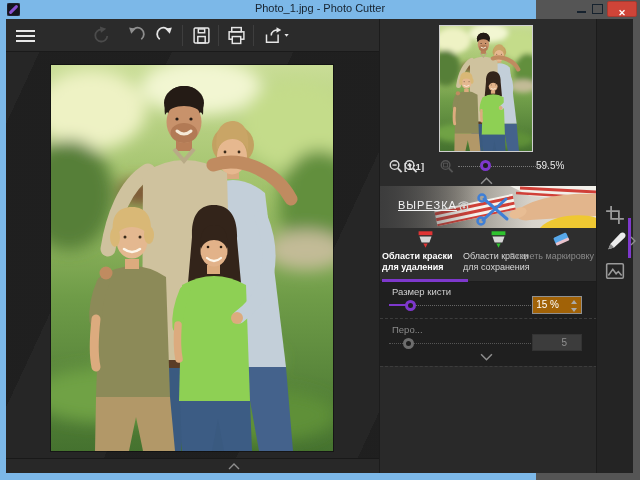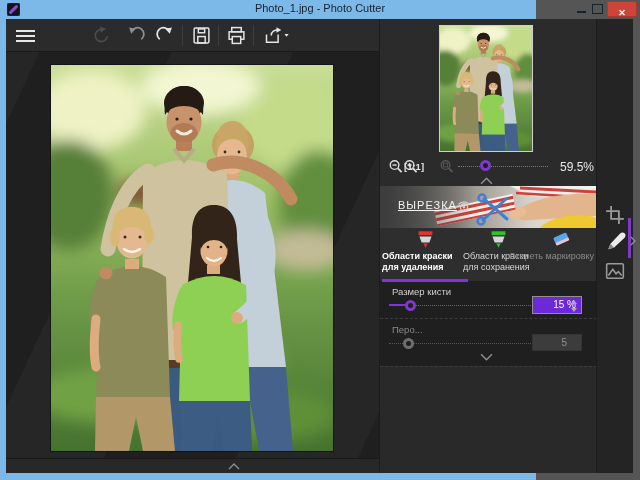--- a/index.html
+++ b/index.html
@@ -29,39 +29,39 @@
      background:repeating-linear-gradient(115deg,rgba(255,255,255,0.022) 0 110px,rgba(0,0,0,0.05) 110px 230px);}
   .photo{position:absolute;left:45px;top:13px;width:282px;height:386px;box-shadow:0 0 0 1px rgba(0,0,0,.4);}
   .canvas-bottom{left:6px;top:458px;width:373px;height:15px;background:#282828;border-top:1px solid #191919;box-sizing:border-box;}
   
   .panel{left:379px;top:19px;width:217px;height:454px;background:#2b2b2b;border-left:1px solid #1c1c1c;box-sizing:border-box;overflow:hidden;}
   .thumb{position:absolute;left:59px;top:6px;width:94px;height:127px;border:1px solid #cfcfcf;box-sizing:border-box;}
   .zbtn{position:absolute;top:139px;width:15px;height:16px;cursor:pointer;}
   .onetoone{position:absolute;left:24px;top:142px;font-size:9.5px;font-weight:bold;color:#e2e2e2;cursor:pointer;}
   .nav-track{position:absolute;left:78px;top:147px;width:90px;height:0;border-top:1px dotted #7a7a7a;cursor:pointer;}
   .knob{position:absolute;width:11px;height:11px;border-radius:50%;background:#1e1e1e;border:3px solid var(--accent,#7e38cc);box-sizing:border-box;cursor:pointer;}
-  .zoom-pct{position:absolute;left:180px;top:141px;width:40px;font-size:12px;color:#e8e8e8;}
+  .zoom-pct{position:absolute;left:156px;top:141px;width:40px;font-size:10px;color:#e8e8e8;}
   .chev{position:absolute;cursor:pointer;}
   .banner{position:absolute;left:0;top:167px;width:217px;height:42px;overflow:hidden;}
   .banner-title{position:absolute;left:18px;top:13px;font-size:11px;letter-spacing:1px;color:#f2f2f2;text-decoration:underline;}
   .eye{position:absolute;left:76px;top:12px;width:16px;height:16px;cursor:pointer;}
   .tabs{position:absolute;left:0;top:209px;width:217px;height:54px;background:#2e2e2e;border-bottom:1px solid #1d1d1d;box-sizing:border-box;}
   .tab{position:absolute;top:0;height:54px;cursor:pointer;}
   .tab .tl{position:absolute;width:100%;text-align:left;font-size:9px;line-height:10px;white-space:nowrap;}
   .tab .tl1{top:23px;} .tab .tl2{top:34px;}
   .tab.active .tl{color:#ffffff;font-weight:bold;}
   .tab.t2 .tl{color:#d8d8d8;} .tab.t3 .tl{color:#8a8a8a;}
   .tab .underline{position:absolute;left:0;bottom:0;width:100%;height:3px;background:var(--accent,#7e38cc);}
   .sliders{position:absolute;left:0;top:263px;width:217px;height:84px;background:#1f1f1f;}
   .slab{position:absolute;font-size:9.5px;color:#cfcfcf;}
   .slab.dis{color:#8a8a8a;}
   .track{position:absolute;height:0;border-top:1px dotted #666;cursor:pointer;}
   .track-fill{position:absolute;height:2px;background:var(--accent,#7e38cc);}
   .valbox{position:absolute;left:152px;width:50px;box-sizing:border-box;font-size:10px;text-align:right;cursor:text;}
-  .valbox.bright{background:#6d28d9;border:1px solid #909090;color:#fff;height:18px;line-height:16px;padding-right:5px;}
+  .valbox.bright{background:#a16207;border:1px solid #909090;color:#fff;height:18px;line-height:16px;padding-right:22px;}
   .valbox.dim{background:#3c3c3c;border:1px solid #333;color:#909090;height:17px;line-height:15px;padding-right:14px;}
   .spin{position:absolute;right:3px;width:7px;cursor:pointer;}
   .spin .u{width:0;height:0;border-left:3.5px solid transparent;border-right:3.5px solid transparent;border-bottom:4px solid #aaa;}
   .spin .d{width:0;height:0;margin-top:2px;border-left:3.5px solid transparent;border-right:3.5px solid transparent;border-top:4px solid #aaa;}
   .dash-sep{position:absolute;left:0;width:217px;height:0;border-top:1px dashed #3c3c3c;}
   .panel-bottom{position:absolute;left:0;top:348px;width:217px;height:106px;background:#292929;}
   
   .sidebar{left:596px;top:19px;width:37px;height:454px;background:#242424;border-left:1px solid #1b1b1b;box-sizing:border-box;overflow:visible;}
   .sbtn{position:absolute;left:8px;width:20px;height:20px;cursor:pointer;}
   .accent-bar{position:absolute;left:31px;top:199px;width:3px;height:40px;background:var(--accent,#7e38cc);}

